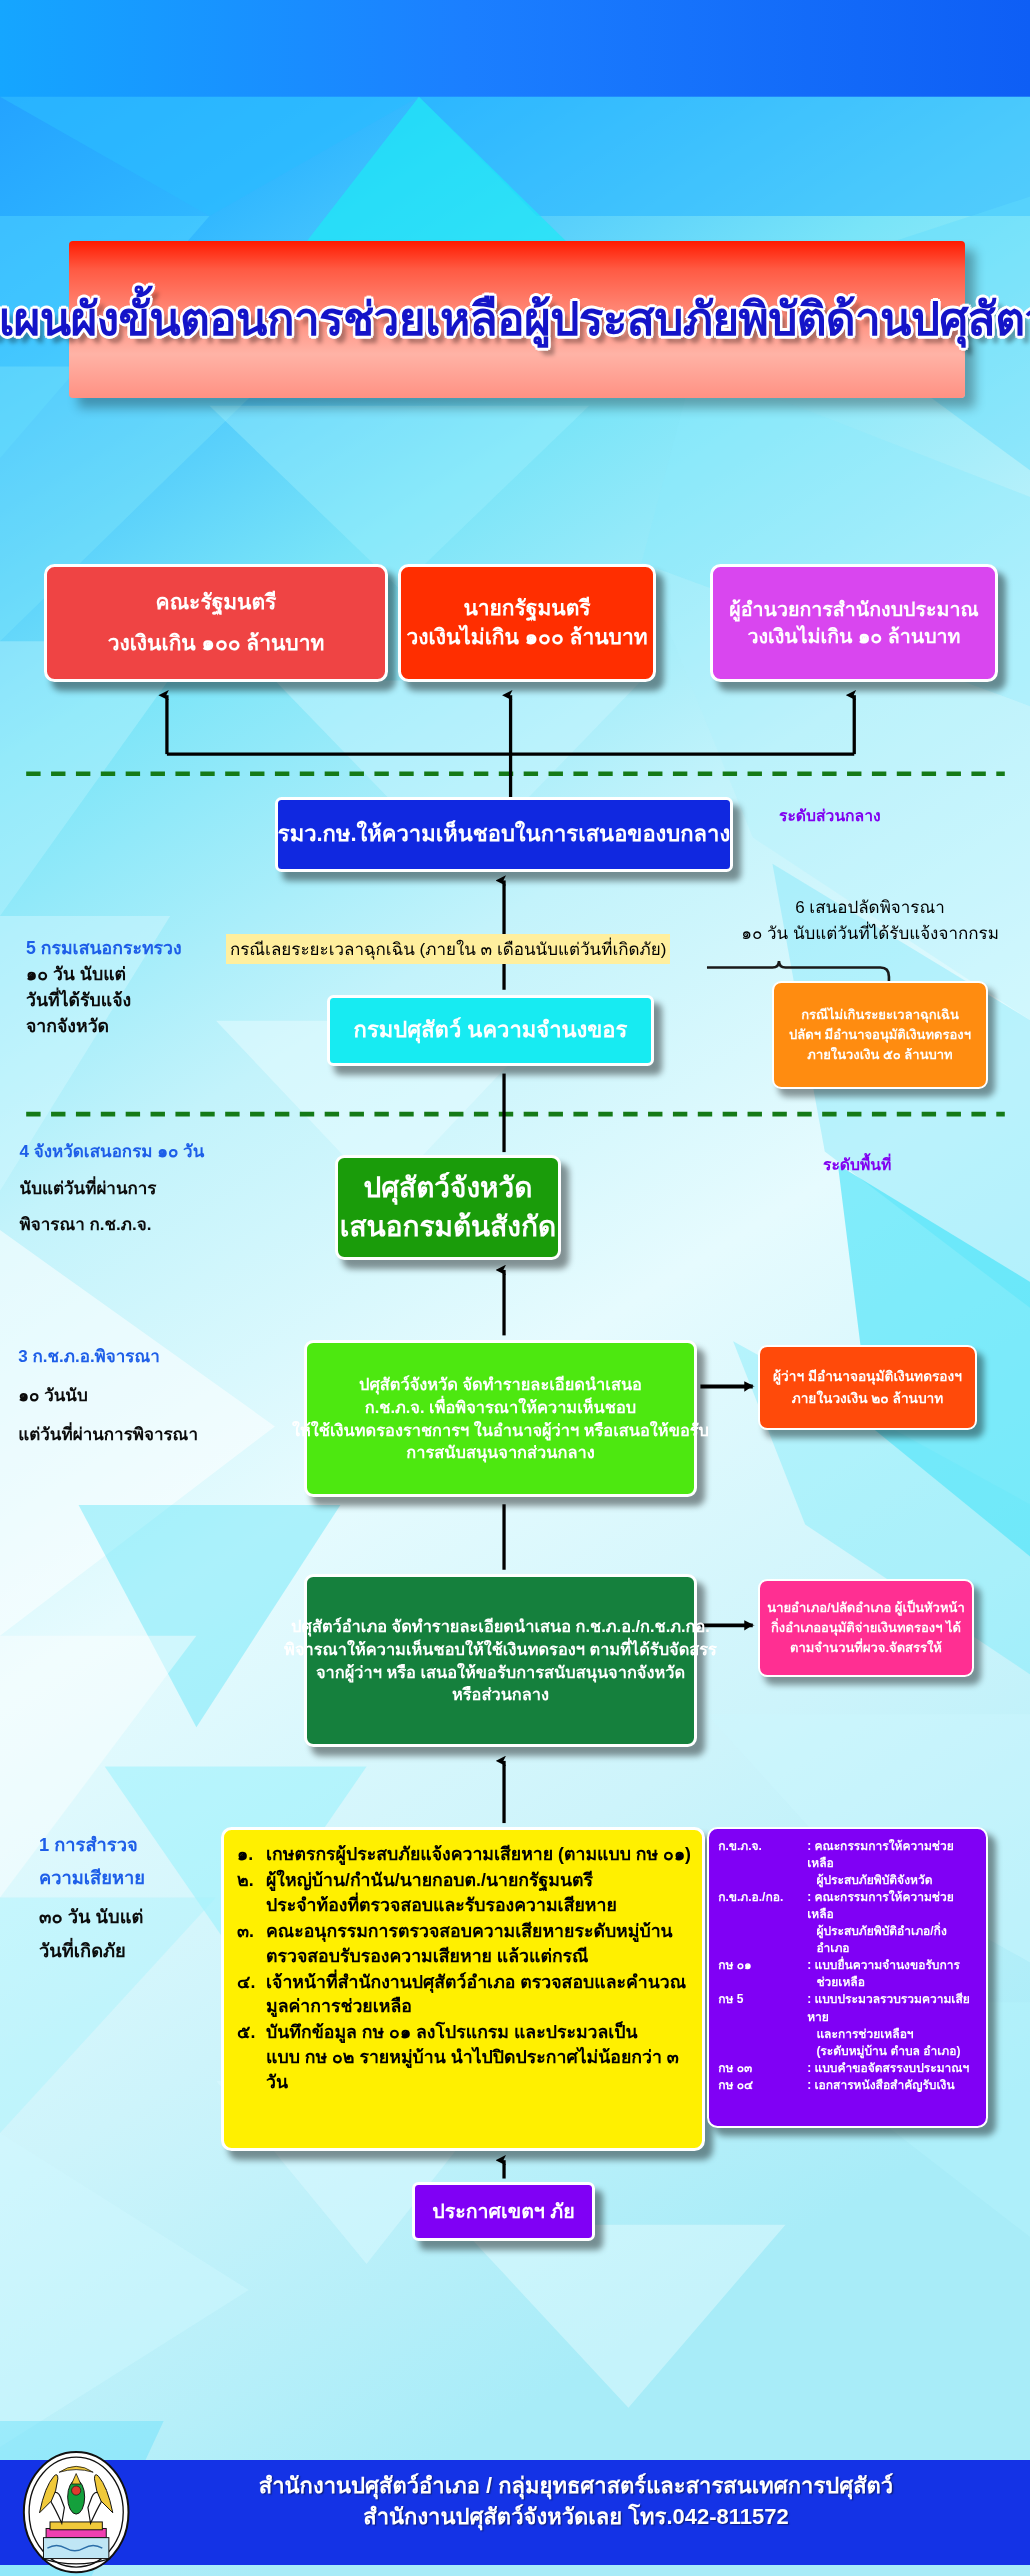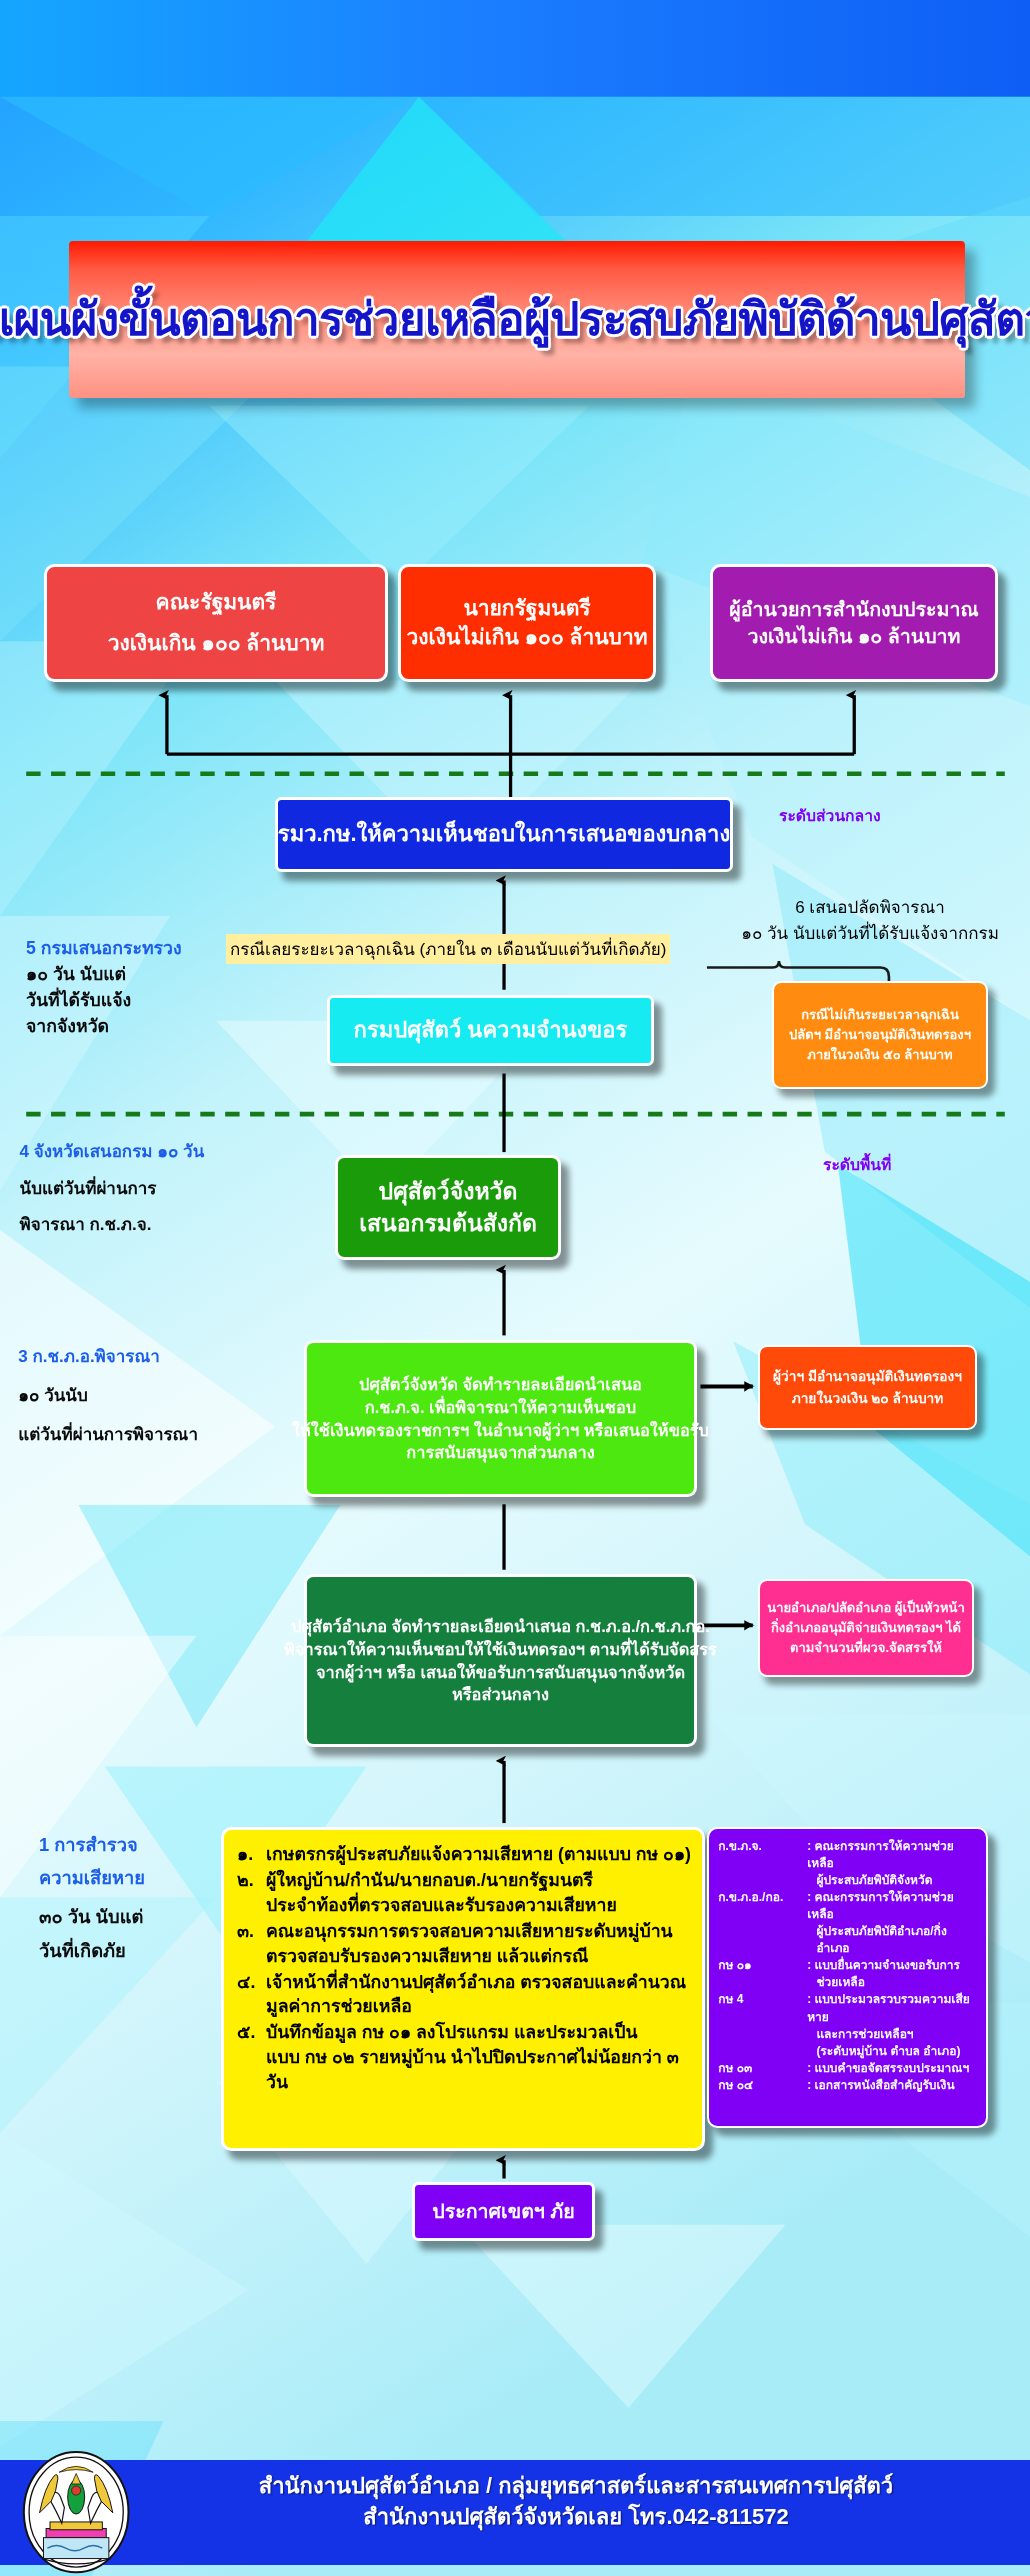--- a/index.html
+++ b/index.html
@@ -47,38 +47,38 @@
     text-align: center;
     color: #ffffff;
     font-weight: bold;
     padding: 3.9px 6.5px;
   }
   .box div { line-height: 1.38; white-space: nowrap; }
 
   
   #box-cabinet  { left:44px;  top:564px; width:344px; height:118px; background:#ef4444; font-size:21px;gap:12px; }
   #box-pm       { left:398px; top:564px; width:258px; height:118px; background:#ff2e00; font-size:21px; }
-  #box-budget   { left:710px;top:564px; width:288px; height:118px; background:#a21caf; font-size:19.6px; }
+  #box-budget   { left:710px;top:564px; width:288px; height:118px; background:#d946ef; font-size:19.6px; }
 
   
   #box-minister {
     left: 275px; top: 797px; width: 458px; height: 75px;
     background: #1028e0; font-size: 22px; border-radius: 6.5px;
   }
 
   
   #box-dept {
     left: 327px; top: 995px; width: 327px; height: 71px;
     background: #17ebf2; color:#ffffff; font-size: 22px; border-radius:6.5px;
   }
 
   
   #box-province {
     left: 335px; top: 1155px; width: 226px; height: 105px;
-    background: #1a9c0a; font-size: 23px; border-radius: 9.2px;
+    background: #1a9c0a; font-size: 28px; border-radius: 9.2px;
   }
 
   
   #box-kchphj {
     left: 304px; top: 1340px; width: 393px; height: 157px;
     background: #4de810; font-size: 16.4px; border-radius: 9.2px;
   }
 
   
   #box-kchpho {
@@ -426,21 +426,21 @@
       </span>
     </div>
     <div class="lrow">
       <span class="k">กษ ๐๑</span>
       <span class="v">
         <span class="cont" style="padding-left:0">: แบบยื่นความจำนงขอรับการ</span>
         <span class="cont">ช่วยเหลือ</span>
       </span>
     </div>
     <div class="lrow">
-      <span class="k">กษ 4</span>
+      <span class="k">กษ 5</span>
       <span class="v">
         <span class="cont" style="padding-left:0">: แบบประมวลรวบรวมความเสียหาย</span>
         <span class="cont">และการช่วยเหลือฯ</span>
         <span class="cont">(ระดับหมู่บ้าน ตำบล อำเภอ)</span>
       </span>
     </div>
     <div class="lrow">
       <span class="k">กษ ๐๓</span>
       <span class="v">
         <span class="cont" style="padding-left:0">: แบบคำขอจัดสรรงบประมาณฯ</span>

